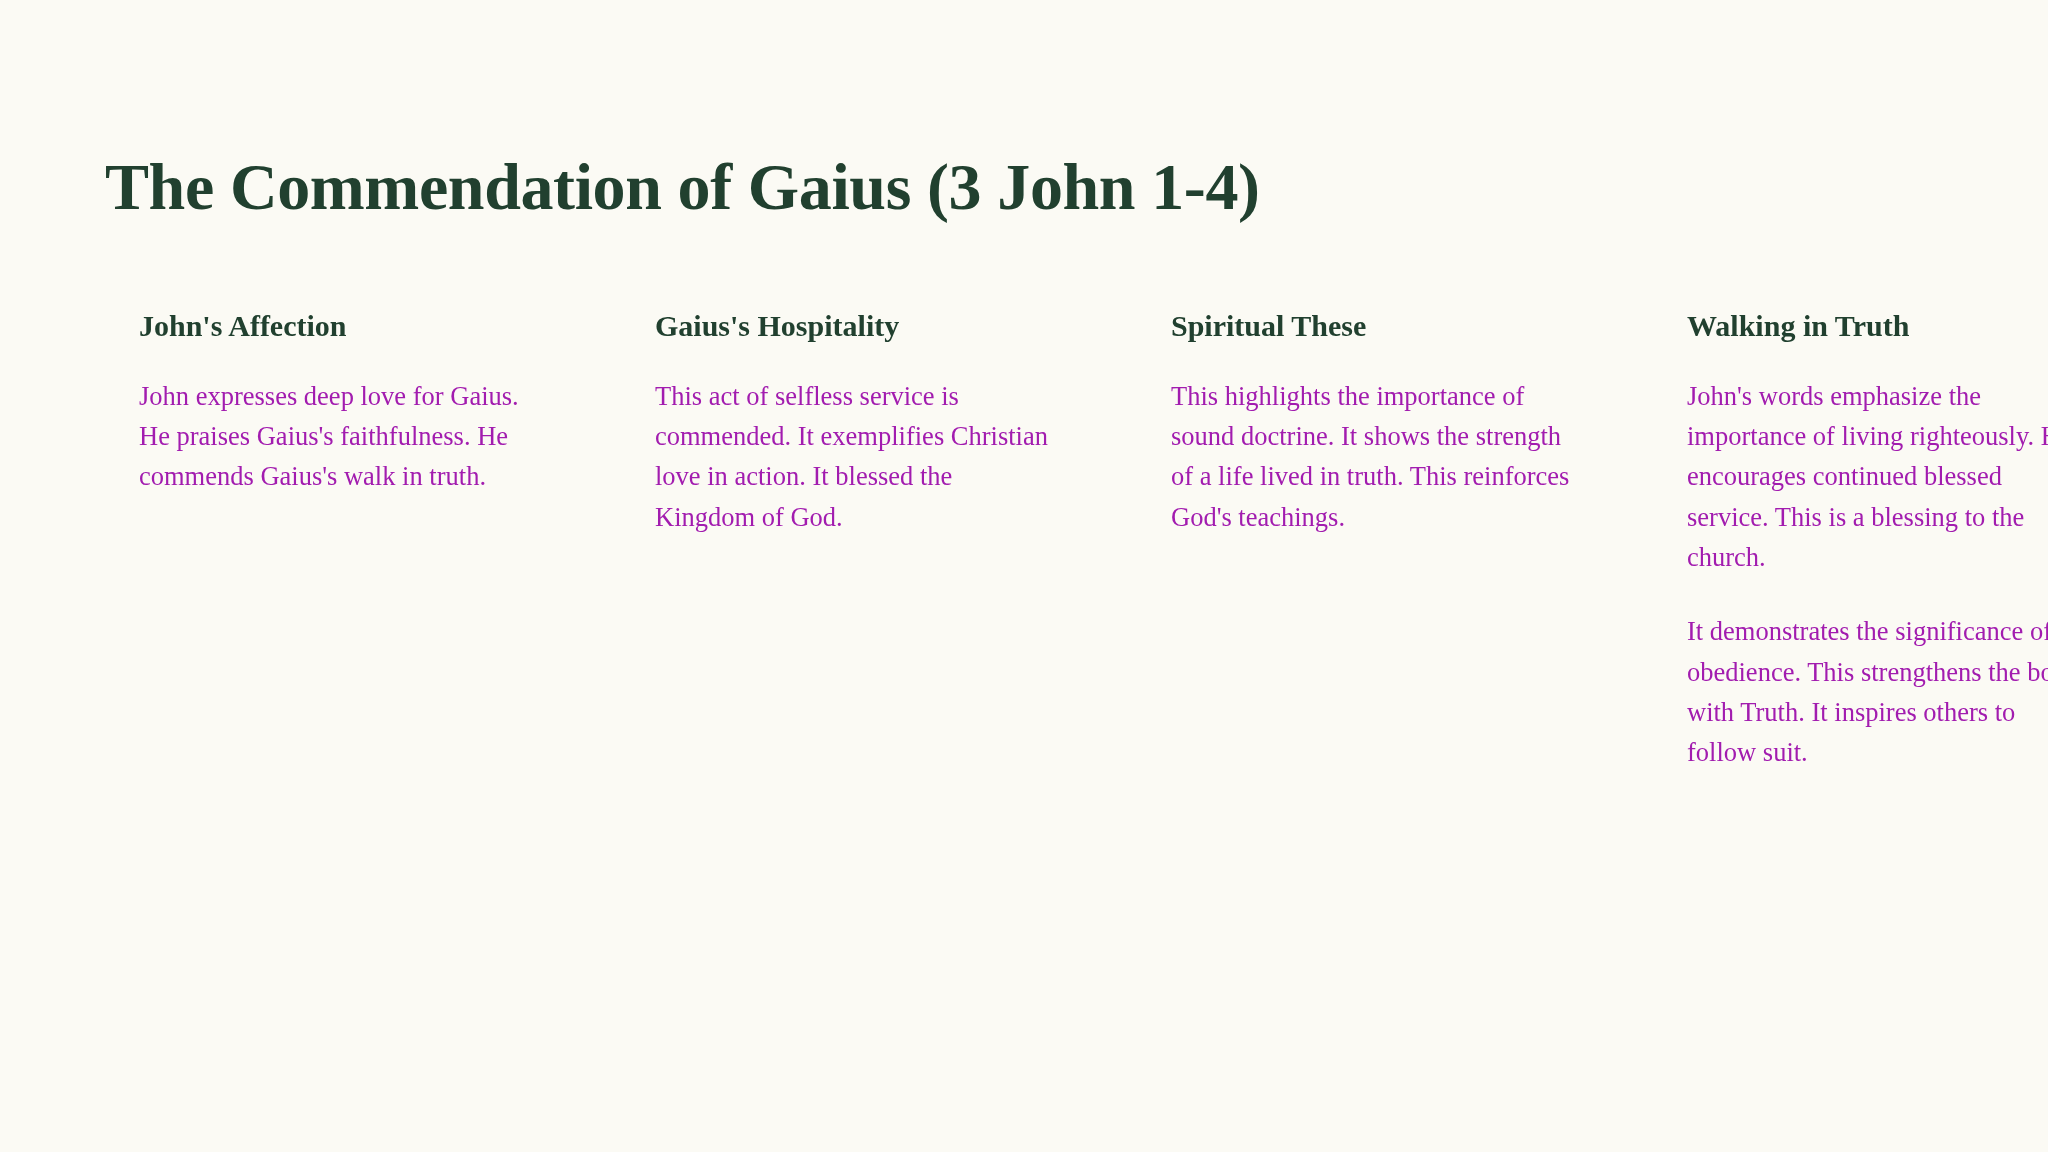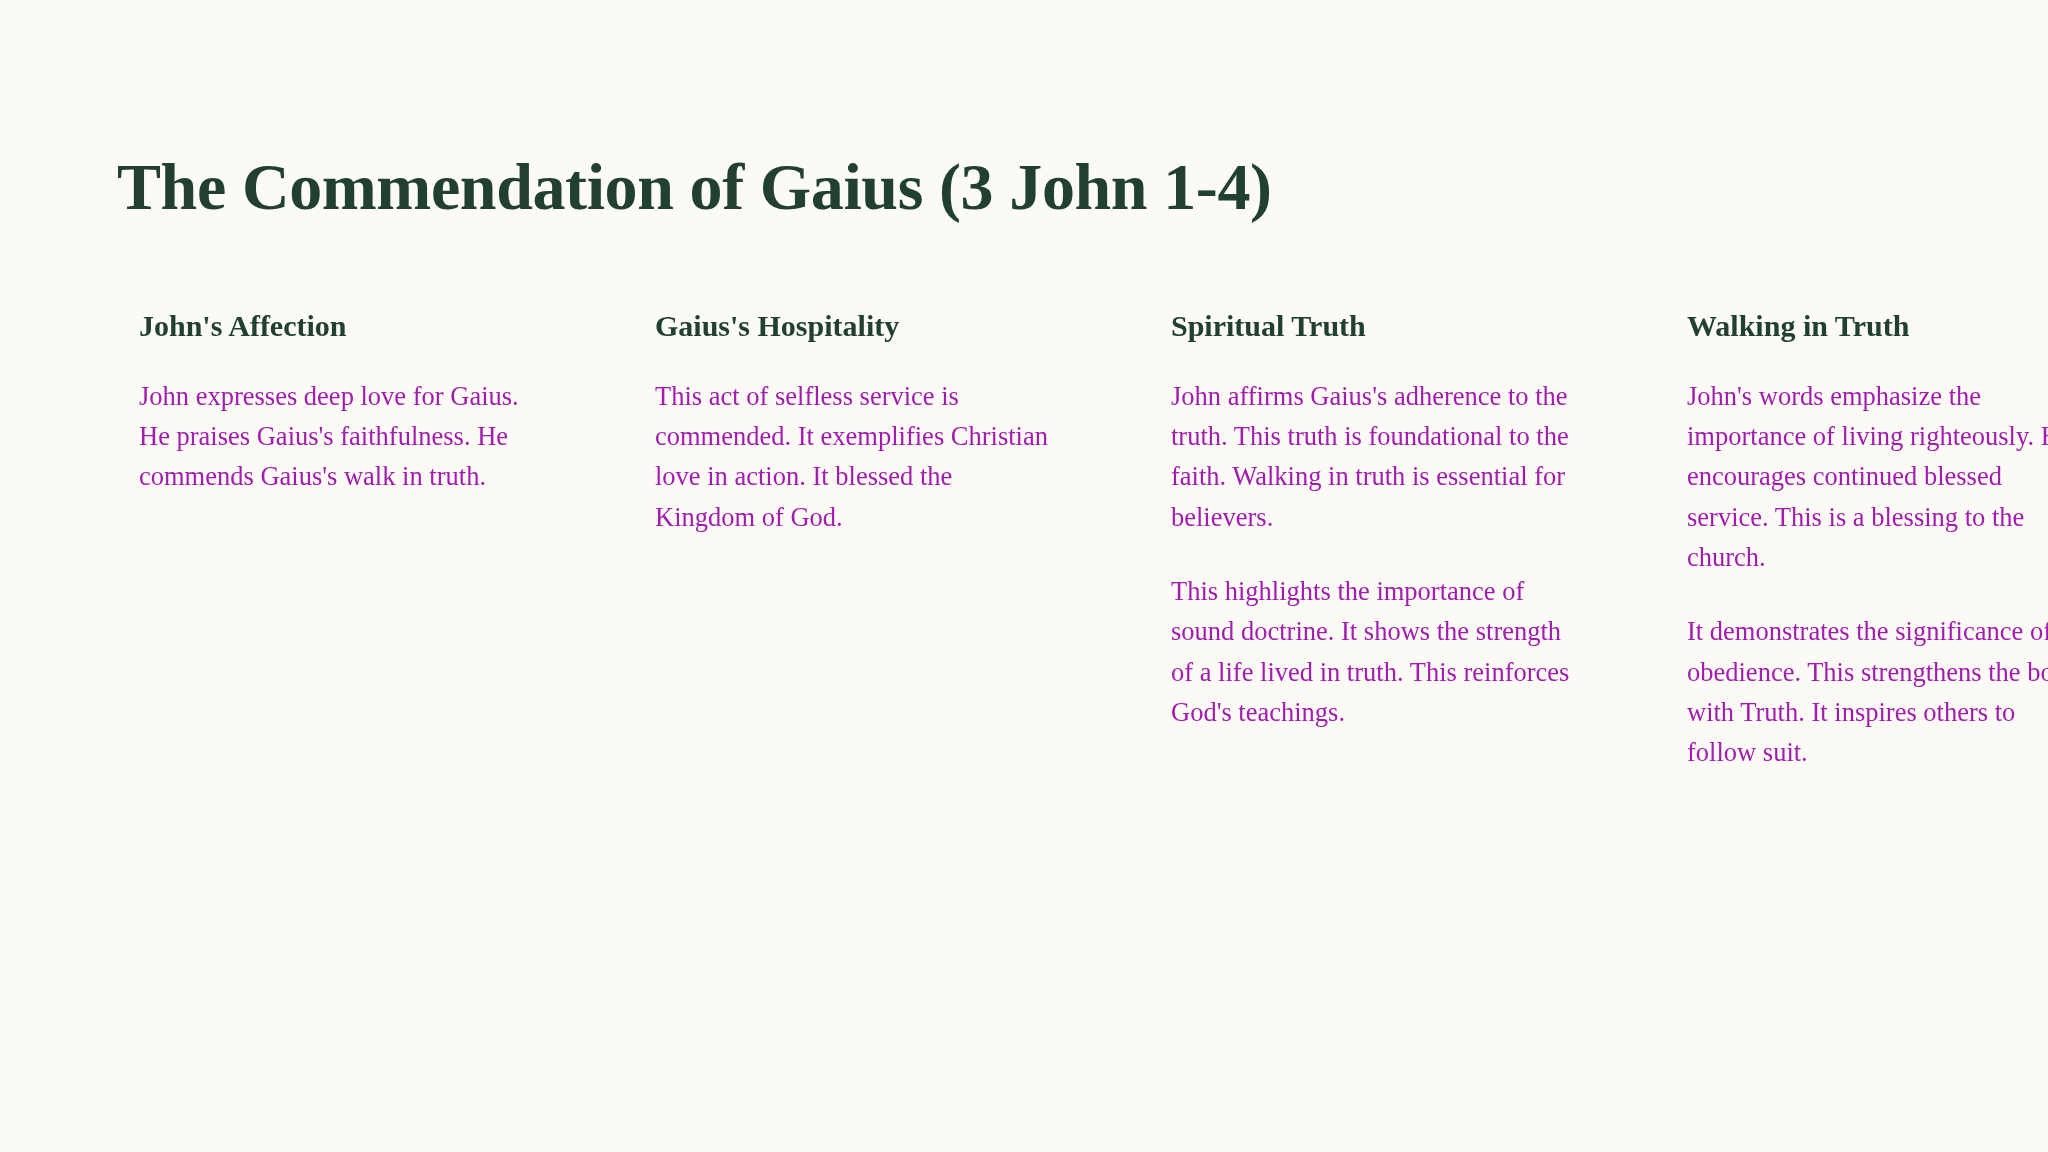--- a/index.html
+++ b/index.html
@@ -21,21 +21,21 @@
     padding: 150px 105px 0 105px;
     position: relative;
   }
   .page-title {
     font-family: "Liberation Serif", serif;
     font-size: 66px;
     font-weight: 700;
     line-height: 1.12;
     letter-spacing: -0.4px;
     color: #21402f;
-    margin: 0 0 84px 12px;
+    margin: 0 0 84px 0;
   }
   .columns {
     display: flex;
     flex-direction: row;
     align-items: flex-start;
     gap: 82px;
   }
   .column {
     width: 400px;
     flex: 0 0 400px;
@@ -73,22 +73,21 @@
       <h2 class="column-title">John's Affection</h2>
       <p class="column-paragraph">John expresses deep love for Gaius. He praises Gaius's faithfulness. He commends Gaius's walk in truth.</p>
     </div>
 
     <div class="column">
       <h2 class="column-title">Gaius's Hospitality</h2>
       <p class="column-paragraph">This act of selfless service is commended. It exemplifies Christian love in action. It blessed the Kingdom of God.</p>
     </div>
 
     <div class="column">
-      <h2 class="column-title">Spiritual Truth</h2>
-      <p class="column-paragraph">John affirms Gaius's adherence to the truth. This truth is foundational to the faith. Walking in truth is essential for believers.</p>
+      <h2 class="column-title">Spiritual These</h2>
       <p class="column-paragraph">This highlights the importance of sound doctrine. It shows the strength of a life lived in truth. This reinforces God's teachings.</p>
     </div>
 
     <div class="column">
       <h2 class="column-title">Walking in Truth</h2>
       <p class="column-paragraph">John's words emphasize the importance of living righteously. He encourages continued blessed service. This is a blessing to the church.</p>
       <p class="column-paragraph">It demonstrates the significance of obedience. This strengthens the bond with Truth. It inspires others to follow suit.</p>
     </div>
 
   </div>

